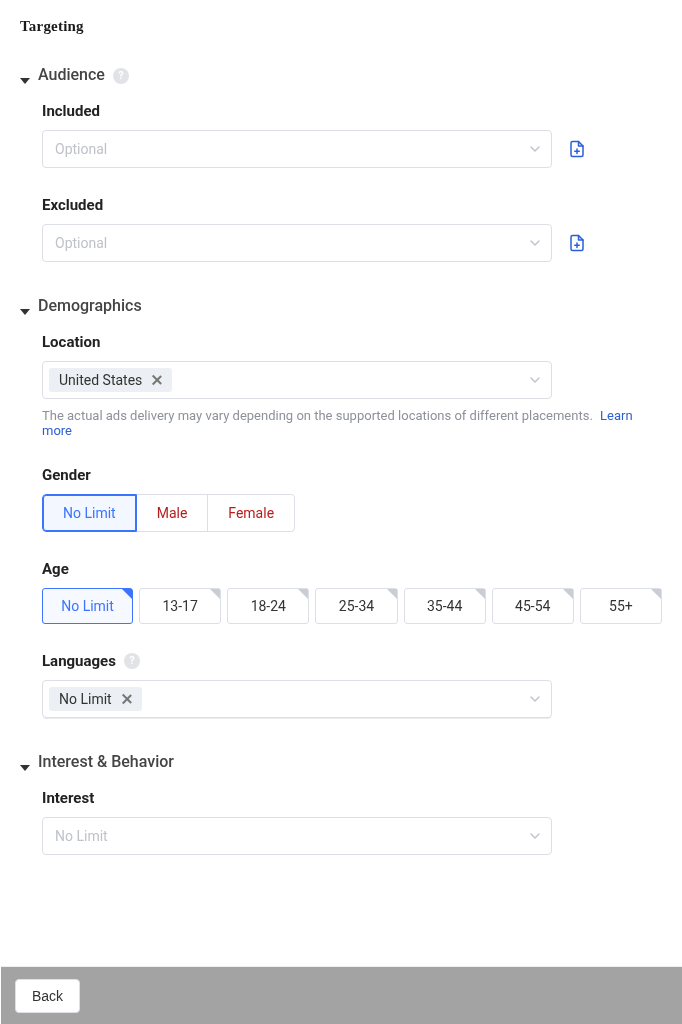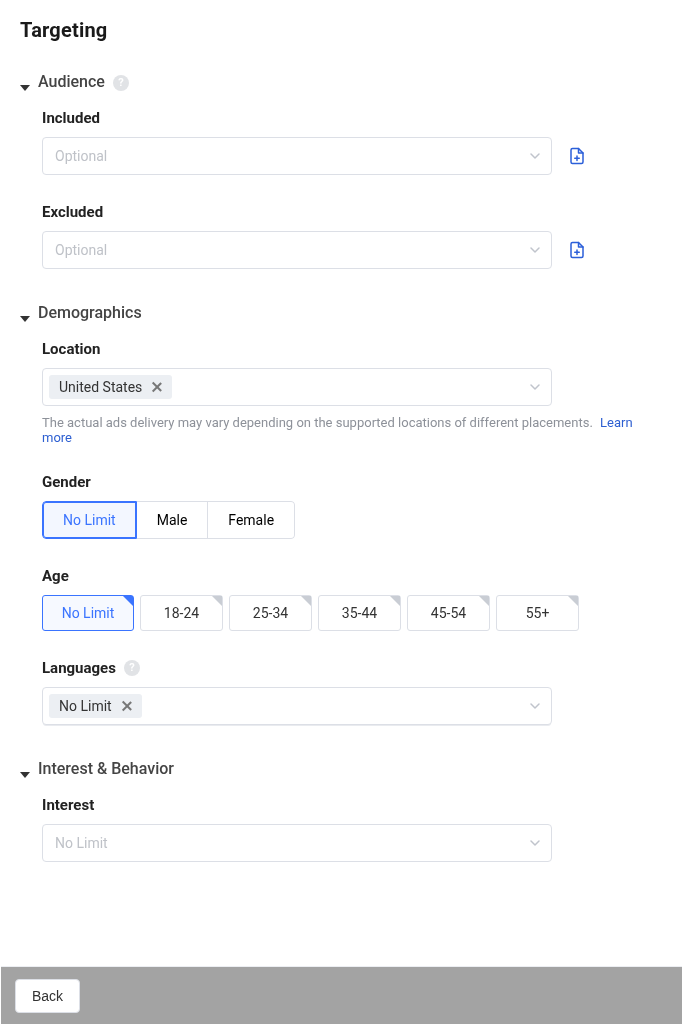--- a/index.html
+++ b/index.html
@@ -9,25 +9,26 @@
     color: #1a1a1a;
     background: #fff;
     width: 682px;
     height: 1024px;
     position: relative;
   }
   .page {
     padding: 18px 20px 0 20px;
   }
   h1.page-title {
-    font-size: 20px;
+    font-size: 15px;
     font-weight: 700;
     margin: 0 0 30px 0;
     letter-spacing: 0.2px;
     color: #1a1a1a;
+    font-family: Liberation Serif, serif;
   }
   .section-head {
     display: flex;
     align-items: flex-end;
     gap: 8px;
     margin: 0 0 18px 0;
     cursor: pointer;
   }
   .section-head .caret {
     width: 0; height: 0;
@@ -132,21 +133,21 @@
     display:inline-flex;
     border-radius:4px;
     overflow:hidden;
   }
   .btn-group .seg {
     height:38px;
     padding: 0 20px;
     border:1px solid #dcdfe6;
     background:#fff;
     font-size:14px;
-    color:#000000;
+    color:#b91c1c;
     display:flex; align-items:center; justify-content:center;
     cursor:pointer;
   }
   .btn-group .seg + .seg { border-left:none; }
   .btn-group .seg:first-child { border-top-left-radius:4px; border-bottom-left-radius:4px;}
   .btn-group .seg:last-child  { border-top-right-radius:4px; border-bottom-right-radius:4px;}
   .btn-group .seg.active {
     border-color:#3a74ff;
     color:#3a74ff;
     background:#f3f7ff;
@@ -300,20 +301,24 @@
 
     <div class="field-block">
       <div class="field-label">Age</div>
       <div class="age-row">
         <div class="age-btn wide active">
             <span class="corner"></span>
             <span>No Limit</span>
           </div>
         <div class="age-btn">
             <span class="corner"></span>
+            <span>13-17</span>
+          </div>
+        <div class="age-btn">
+            <span class="corner"></span>
             <span>18-24</span>
           </div>
         <div class="age-btn">
             <span class="corner"></span>
             <span>25-34</span>
           </div>
         <div class="age-btn">
             <span class="corner"></span>
             <span>35-44</span>
           </div>

